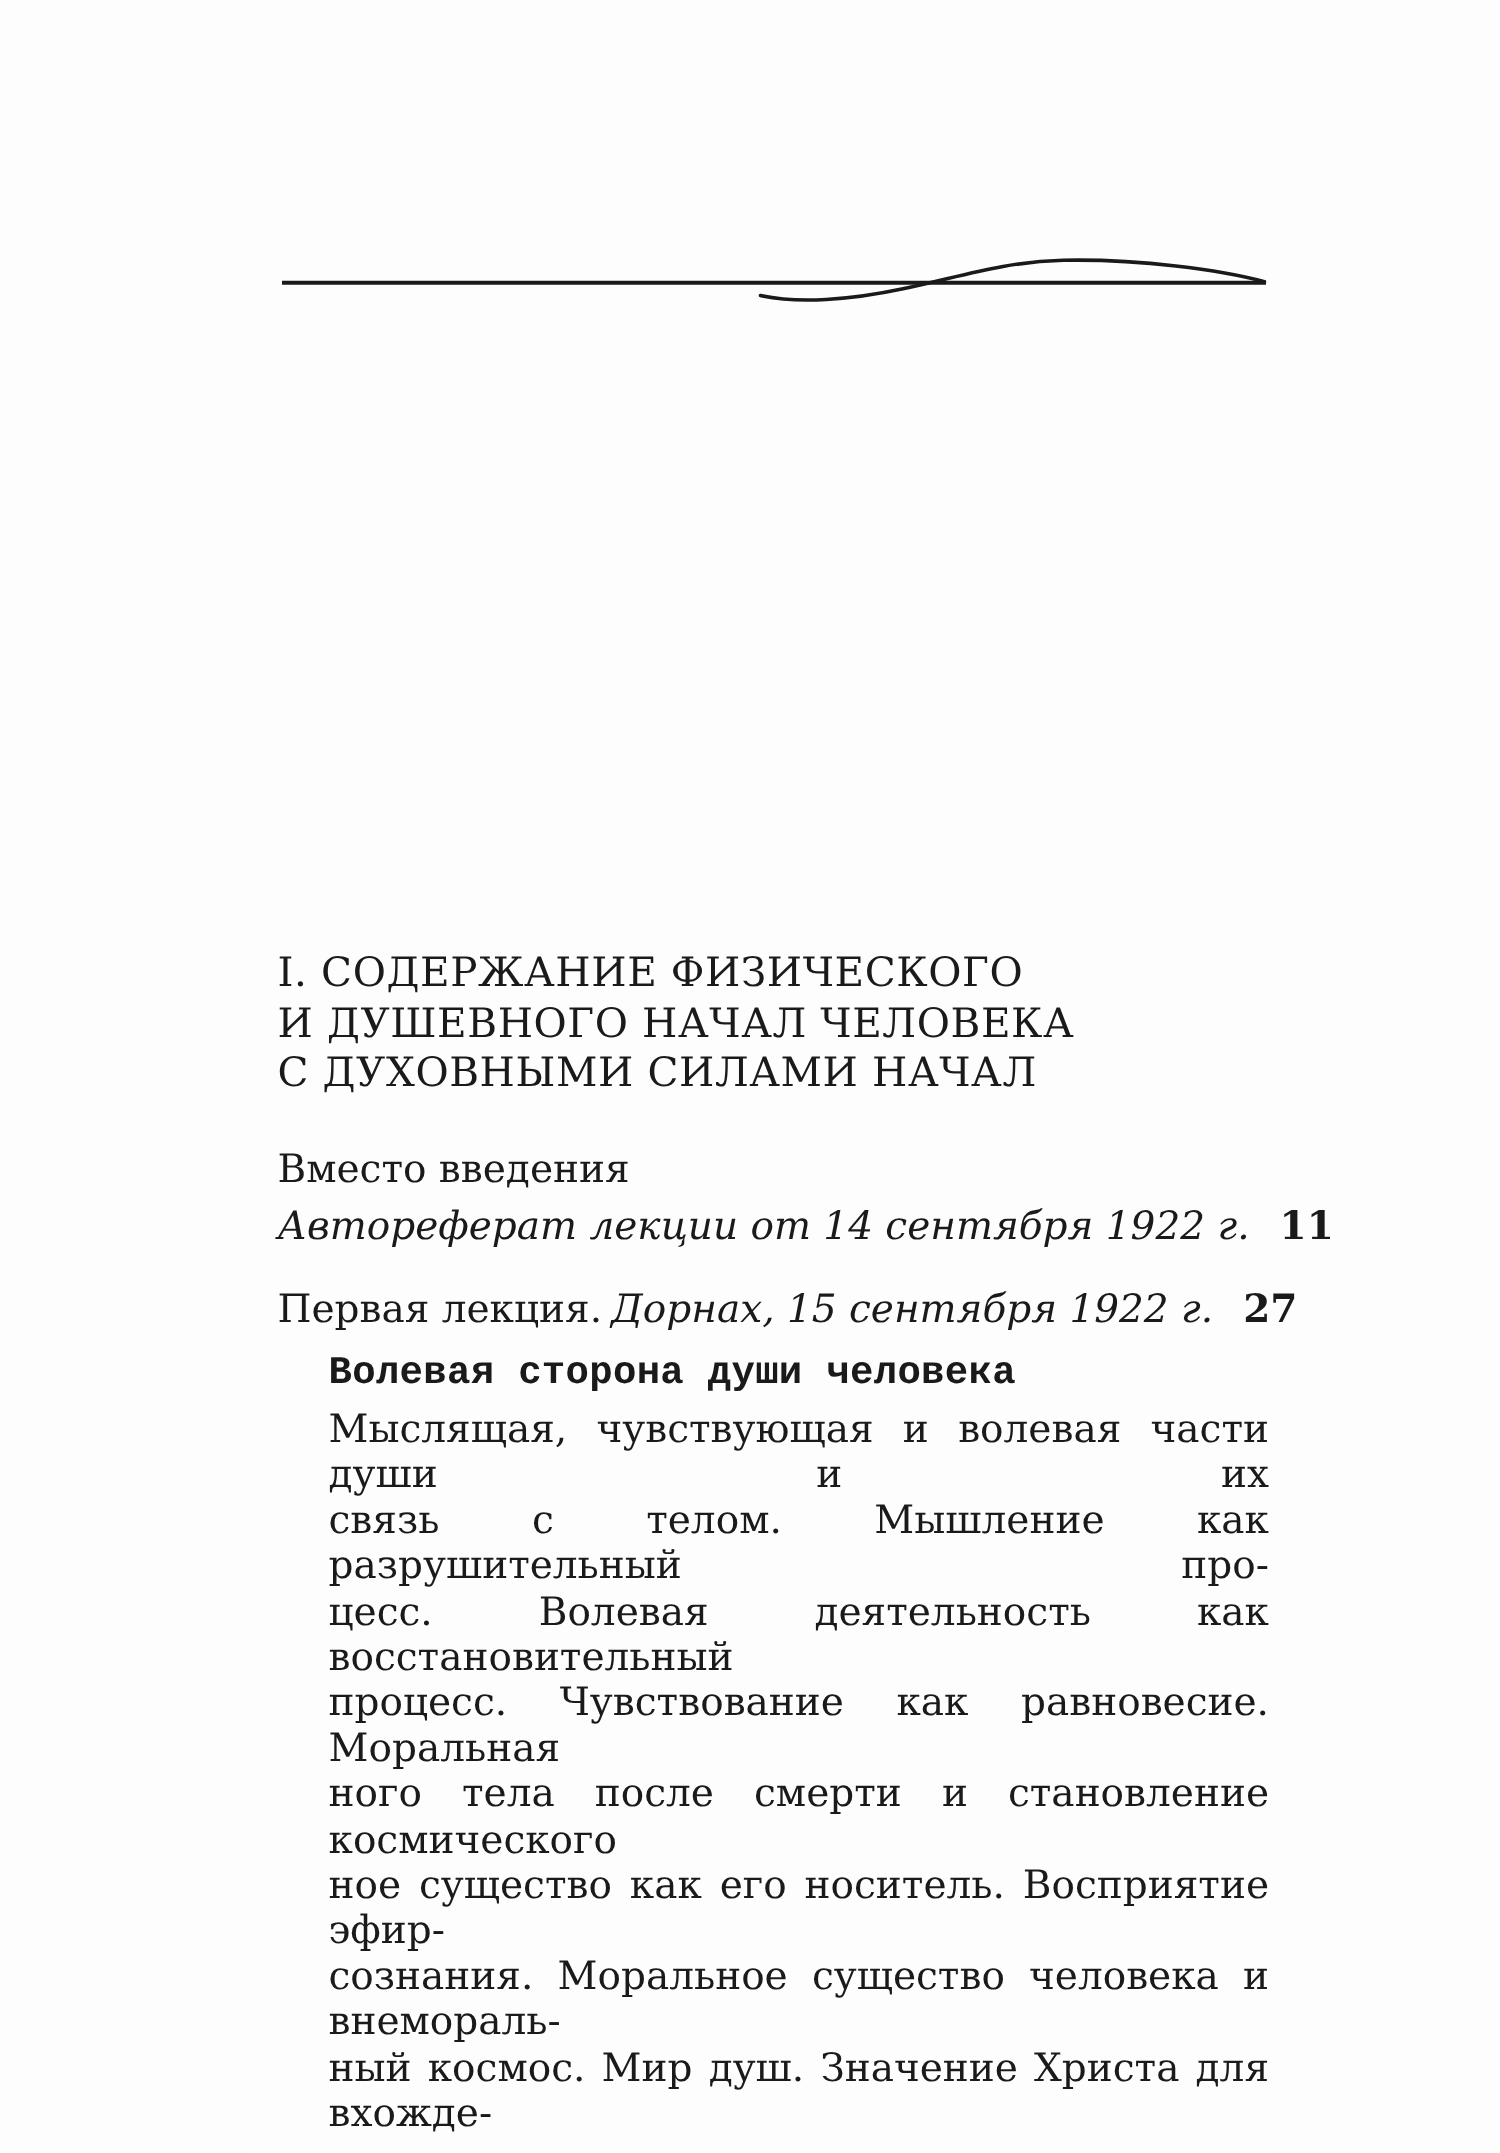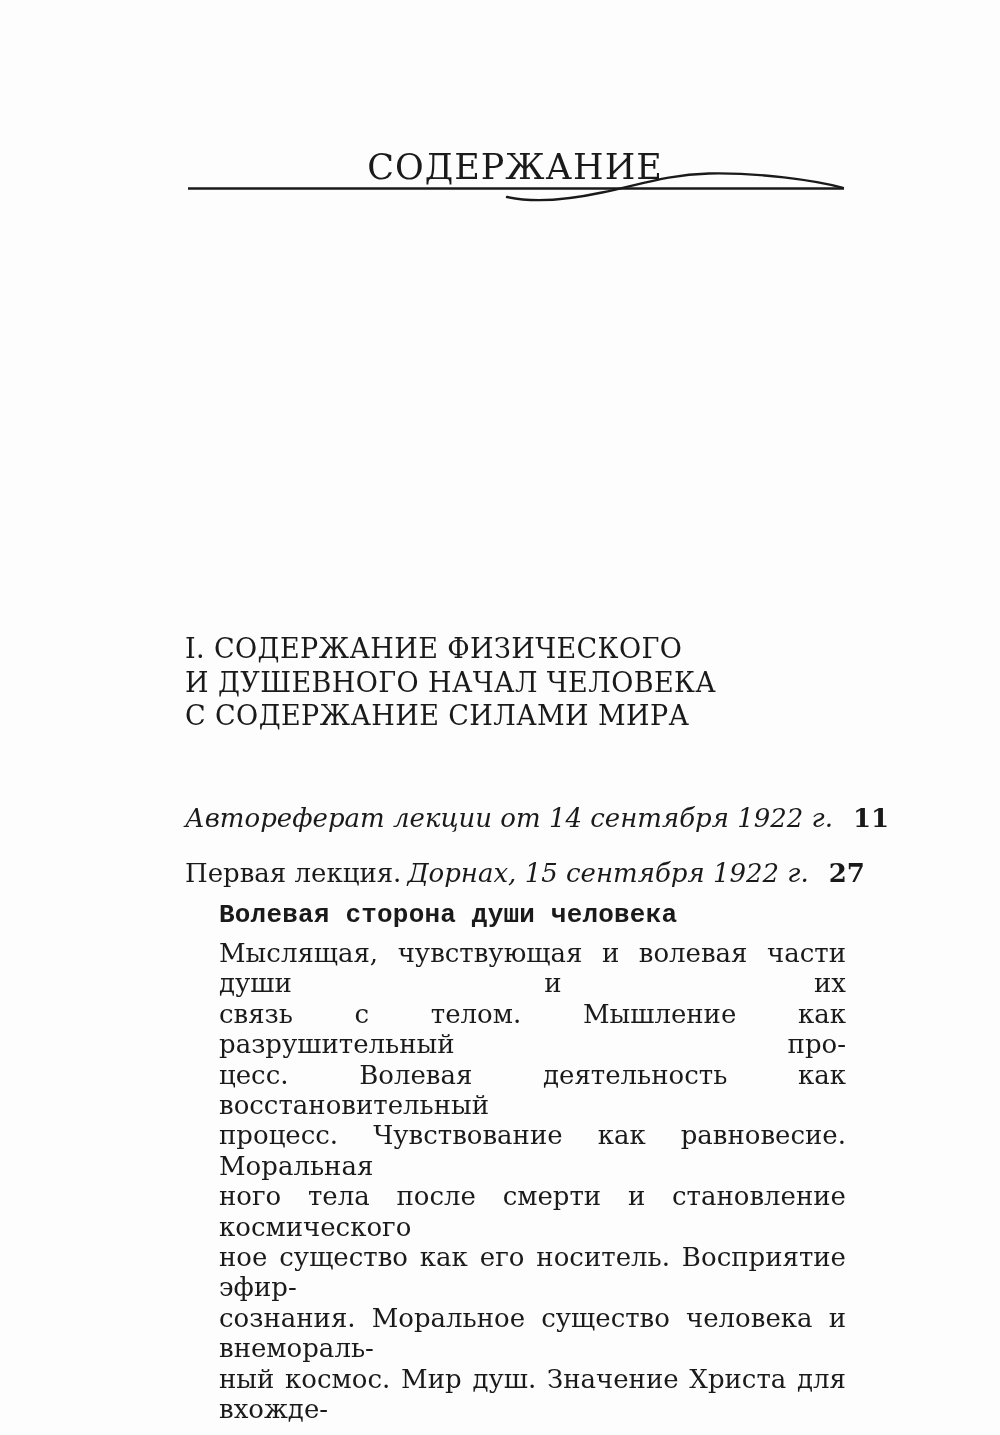--- a/index.html
+++ b/index.html
@@ -49,35 +49,35 @@
     position:absolute;left:219px;top:938px;width:627px;
     font-size:26px;line-height:30.4px;
   }
   .summary-line{text-align:justify;text-align-last:justify;}
 </style>
 </head>
 <body>
 
 <div class="page">
 
-  <h1 class="page-title">СОДЕРЖАНИЕ</h1>
 
   <div class="rule-wrap">
     <svg width="660" height="46" viewBox="0 0 660 46" xmlns="http://www.w3.org/2000/svg">
       <path d="M 1 21.5 H 657" stroke="#1a1a1a" stroke-width="2.6" fill="none"></path>
       <path d="M 320 30 C 345 35.5, 380 33, 415 25.5 C 455 17, 482 7.5, 522 6.5 C 572 5.5, 627 13, 656 20.8" stroke="#1a1a1a" stroke-width="2.4" fill="none" stroke-linecap="round"></path>
     </svg>
   </div>
 
   <div class="section-heading">
     <div>I. СОДЕРЖАНИЕ ФИЗИЧЕСКОГО</div>
     <div>И ДУШЕВНОГО НАЧАЛ ЧЕЛОВЕКА</div>
-    <div>С СОДЕРЖАНИЕ СИЛАМИ МИРА</div>
+    <div>С ДУХОВНЫМИ СИЛАМИ НАЧАЛ</div>
   </div>
 
+  <div class="toc-intro-label">Вместо введения</div>
 
   <div class="toc-entry e1">
     <span class="it">Автореферат лекции от 14 сентября 1922 г.</span>
     <span class="dots">. . . . . . . . .</span>
     <span class="num">11</span>
   </div>
 
   <div class="toc-entry e2">
     <span class="reg">Первая лекция.</span>
     <span class="it">Дорнах, 15 сентября 1922 г.</span>

